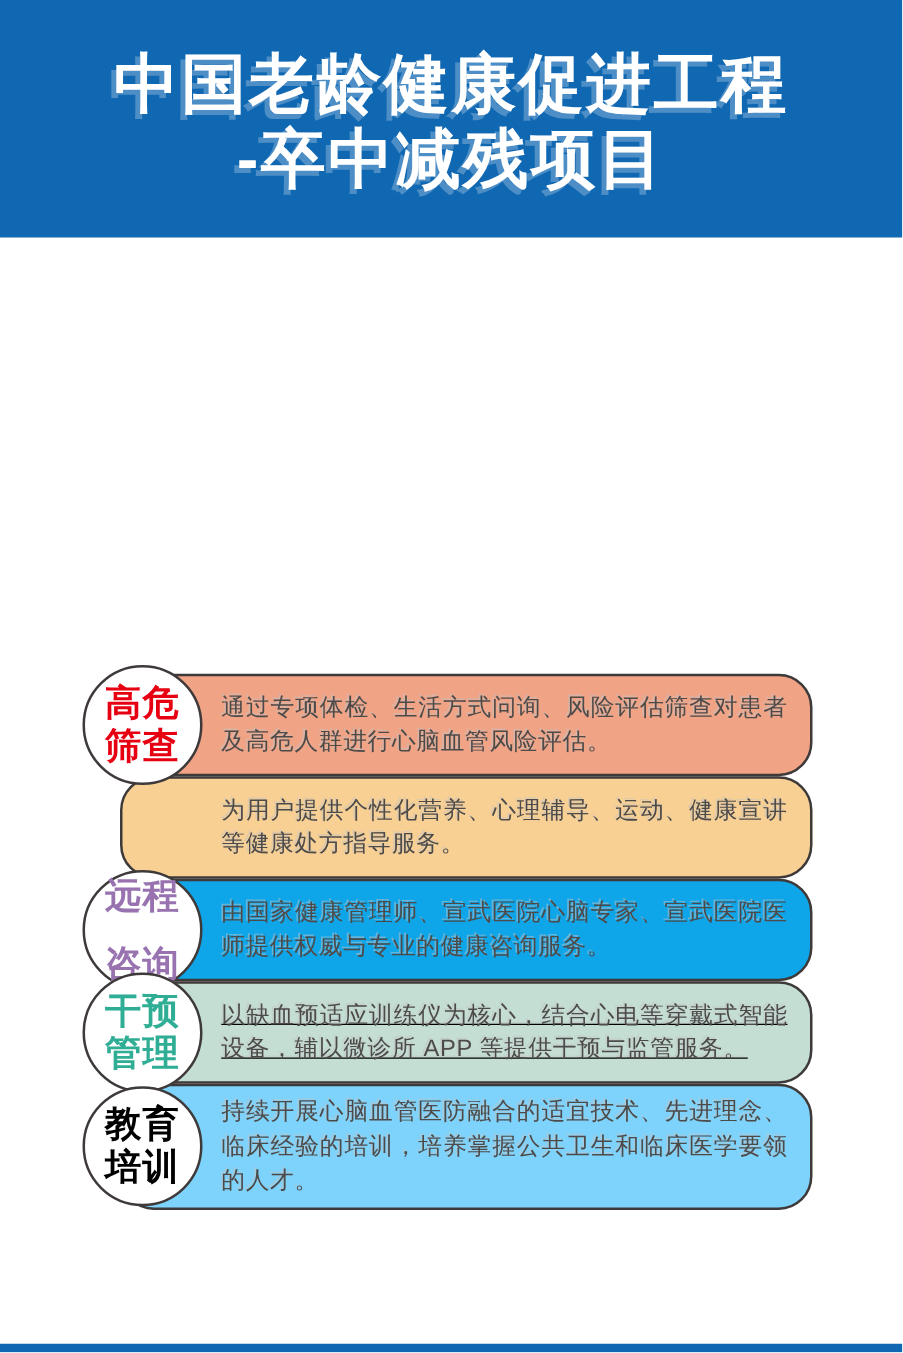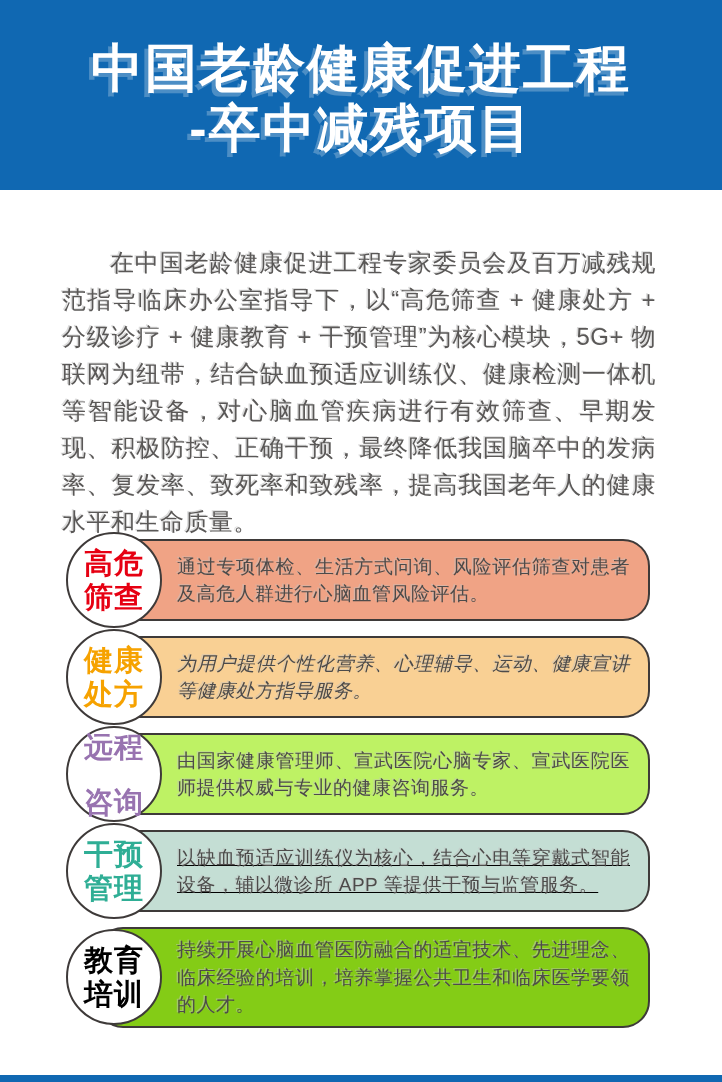--- a/index.html
+++ b/index.html
@@ -36,21 +36,20 @@
     text-align:justify;
     text-indent:2em;
     margin:0;
   }
   
   .modules{
     position:absolute;top:539px;left:66px;width:584px;
   }
   .module{
     position:relative;
-    margin-bottom:15px;
   }
   .module-card{
     box-sizing:border-box;
     margin-left:30px;
     min-height:82px;
     border:2px solid #3e3a39;
     border-radius:27px;
     display:flex;align-items:center;
     padding:7px 18px 7px 79px;
   }
@@ -91,70 +90,65 @@
 </head>
 <body>
 
 <div class="page">
 
   <div class="header" style="background-color: rgb(16, 104, 178);">
     <div class="title-line">中国老龄健康促进工程</div>
     <div class="title-line">-卒中减残项目</div>
   </div>
 
-  <p class="intro">在中国老龄健康促进工程专家委员会及百万减残规范指导临床办公室指导下，以“高危筛查 + 健康处方 + 分级诊疗 + 健康教育 + 干预管理”为核心模块，5G+ 物联网为纽带，结合缺血预适应训练仪、健康检测一体机等智能设备，对心脑血管疾病进行有效筛查、早期发现、积极防控、正确干预，最终降低我国脑卒中的发病率、复发率、致死率和致残率，提高我国老年人的健康水平和生命质量。</p>
 
   <div class="modules">
 
     <div class="module">
       <div class="module-badge" style="color: rgb(230, 0, 18);">
         <span>高危</span>
         <span>筛查</span>
       </div>
       <div class="module-card" style="background-color: rgb(240, 163, 133);">
         <p>通过专项体检、生活方式问询、风险评估筛查对患者及高危人群进行心脑血管风险评估。</p>
       </div>
     </div>
 
     <div class="module">
-      <div class="module-badge" style="color: rgb(246, 162, 0);">
-        <span>健康</span>
-        <span>处方</span>
-      </div>
-      <div class="module-card" style="background-color: rgb(249, 208, 148); font-style: italic;">
+      <div class="module-card" style="background-color: rgb(249, 208, 148);">
         <p>为用户提供个性化营养、心理辅导、运动、健康宣讲等健康处方指导服务。</p>
       </div>
     </div>
 
     <div class="module">
       <div class="module-badge" style="color: rgb(152, 115, 176); gap: 21px;">
         <span>远程</span>
         <span>咨询</span>
       </div>
-      <div class="module-card" style="background-color: #bef264;">
+      <div class="module-card" style="background-color: #0ea5e9;">
         <p>由国家健康管理师、宣武医院心脑专家、宣武医院医师提供权威与专业的健康咨询服务。</p>
       </div>
     </div>
 
     <div class="module">
       <div class="module-badge" style="color: rgb(47, 174, 149);">
         <span>干预</span>
         <span>管理</span>
       </div>
       <div class="module-card" style="background-color: rgb(196, 222, 212); text-decoration: underline;">
         <p>以缺血预适应训练仪为核心，结合心电等穿戴式智能设备，辅以微诊所 APP 等提供干预与监管服务。</p>
       </div>
     </div>
 
     <div class="module">
       <div class="module-badge" style="color: #000000; text-align: center;">
         <span>教育</span>
         <span>培训</span>
       </div>
-      <div class="module-card" style="background-color: #84cc16;">
+      <div class="module-card" style="background-color: #7dd3fc;">
         <p>持续开展心脑血管医防融合的适宜技术、先进理念、临床经验的培训，培养掌握公共卫生和临床医学要领的人才。</p>
       </div>
     </div>
 
   </div>
 
   <div class="footer-bar" style="background-color: rgb(16, 104, 178);"></div>
 
 </div>
 

